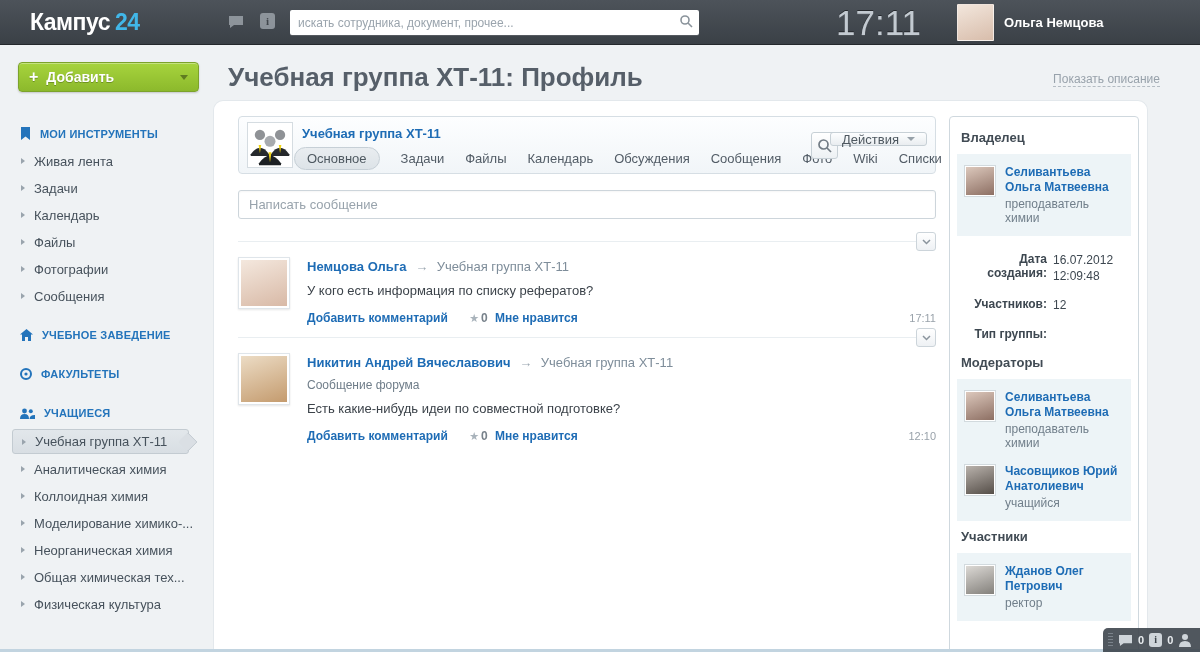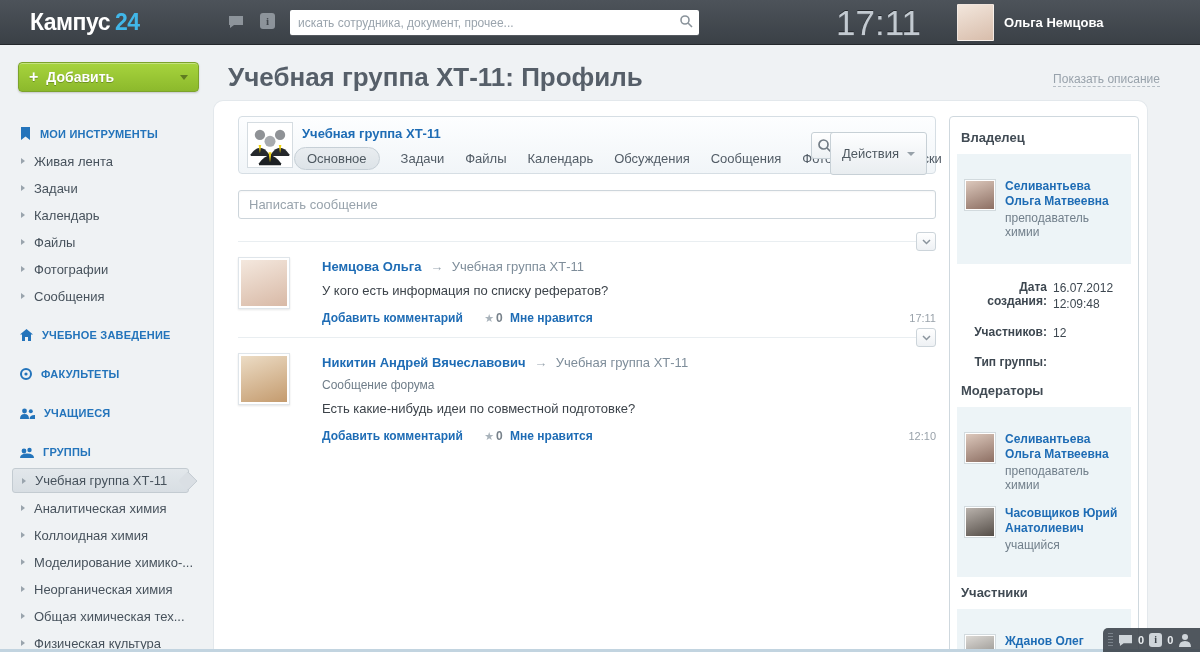--- a/index.html
+++ b/index.html
@@ -71,59 +71,59 @@
     border:1px solid #d5dce1; }
   .gname { position:absolute; left:63px; top:9px; color:#1e6cb5; font-weight:bold; font-size:13px; cursor:pointer; }
   .gtabs { position:absolute; left:55px; top:30px; display:flex; align-items:center; gap:21px;
     font-size:13px; color:#525c66; }
   .gtab { cursor:pointer; }
   .gtab.sel { background:linear-gradient(#e9edf0,#dde3e8); border:1px solid #c6cfd6; border-radius:12px;
     padding:3px 12px; color:#4e5860; }
   .gsearch { position:absolute; right:97px; top:15px; width:27px; height:27px; cursor:pointer;
     background:linear-gradient(#fff,#edf1f4); border:1px solid #c7d0d6; border-radius:3px;
     display:flex; align-items:center; justify-content:center; }
-  .gactions { position:absolute; right:8px; top:15px; height:43px; padding:0 11px; cursor:pointer;
+  .gactions { position:absolute; right:8px; top:15px; height:14px; padding:0 11px; cursor:pointer;
     background:linear-gradient(#fdfeff,#e9edf0); border:1px solid #c7d0d6; border-radius:3px;
     display:flex; align-items:center; gap:8px; color:#4e5860; font-size:13px; }
   .gactions .caret { width:0; height:0; border-left:4px solid transparent; border-right:4px solid transparent;
     border-top:4px solid #97a1a9; }
   .composer { margin-top:16px; height:29px; border:1px solid #cdd5db; border-radius:3px;
     box-shadow:inset 0 1px 2px rgba(0,0,0,.04); }
   .composer input { width:100%; height:27px; border:none; outline:none; padding:0 10px; font-size:13px;
     font-family:inherit; color:#555; background:transparent; }
   .composer input::placeholder { color:#98a3ac; }
   .posts { margin-top:22px; }
   .post { position:relative; border-top:1px solid #e9eef1; padding:15px 0 12px; }
   .pmenu { position:absolute; right:0; top:-10px; width:20px; height:19px; cursor:pointer;
     background:linear-gradient(#fff,#eef1f4); border:1px solid #ccd4da; border-radius:3px;
     display:flex; align-items:center; justify-content:center; }
   .prow { display:flex; }
   .pav { width:52px; height:52px; flex:0 0 auto; background:#fff; border:1px solid #dfe5ea; padding:2px;
     box-shadow:0 1px 2px rgba(0,0,0,.1); }
   .pav .img { width:100%; height:100%; }
-  .pbody { margin-left:32px; flex:1; position:relative; }
+  .pbody { margin-left:17px; flex:1; position:relative; }
   .phead { font-size:13px; margin-top:2px; }
   .pname { color:#1e6cb5; font-weight:bold; cursor:pointer; }
   .parrow { color:#9aa6b0; margin:0 5px; }
   .ptarget { color:#7e8d9a; }
   .pkind { color:#6f7d89; font-size:12px; margin-top:8px; }
   .ptitle { color:#1e6cb5; font-weight:bold; font-size:13px; margin-top:9px; cursor:pointer; }
   .ptext { color:#3c434a; font-size:13px; margin-top:9px; }
   .pfoot { margin-top:13px; font-size:12px; }
   .pfoot .cm { color:#1e6cb5; font-weight:bold; cursor:pointer; }
   .pfoot .star { color:#a9b3bb; margin-left:18px; font-size:11px; cursor:pointer; }
   .pfoot .cnt { color:#78828b; font-weight:bold; margin-left:2px; }
   .pfoot .like { color:#1e6cb5; font-weight:bold; margin-left:4px; cursor:pointer; }
   .ptime { position:absolute; right:0; bottom:1px; color:#99a2aa; font-size:11px; }
 
   
   .icard { position:absolute; left:735px; top:15px; width:190px; height:620px; background:#fff;
     border:1px solid #cfd8de; border-radius:4px; padding:9px 11px; }
   .ihead { font-size:13px; font-weight:bold; color:#414b54; margin:4px 0 9px; }
-  .mblock { background:#edf4f7; padding:18px 0; margin:0 -4px; }
+  .mblock { background:#edf4f7; padding:4px 0; margin:0 -4px; }
   .mrow { display:flex; padding:7px 7px; cursor:default; }
   .mav { width:32px; height:32px; flex:0 0 auto; background:#fff; border:1px solid #d2dade; padding:1px; }
   .mav .img { width:100%; height:100%; }
   .minfo { margin-left:9px; }
   .mname { color:#1e6cb5; font-weight:bold; font-size:12px; line-height:1.25; cursor:pointer; }
   .mrole { color:#707e8a; font-size:12px; margin-top:2px; }
   .fields { margin:16px 0 14px; }
   .frow { display:flex; font-size:12px; margin-bottom:13px; }
   .flabel { width:86px; flex:0 0 auto; text-align:right; font-weight:bold; color:#3d4750; }
   .fvalue { margin-left:6px; color:#3d4750; line-height:1.35; }
@@ -212,28 +212,20 @@
     </div>
     <div class="shead">
       <svg width="15" height="11" viewBox="0 0 15 11">
           <circle cx="4.5" cy="3" r="2.4" fill="#2374bb"></circle>
           <path d="M0 11q0-5 4.5-5T9 11z" fill="#2374bb"></path>
           <circle cx="10.8" cy="3.2" r="2" fill="#2374bb"></circle>
           <path d="M9.5 11q.3-4.2 5.5-4v4z" fill="#2374bb"></path>
         </svg>
       <span>УЧАЩИЕСЯ</span>
     </div>
-    <div class="shead">
-      <svg width="14" height="11" viewBox="0 0 14 11">
-          <circle cx="4" cy="4" r="2.4" fill="#2374bb"></circle>
-          <circle cx="9.5" cy="3" r="2.2" fill="#2374bb"></circle>
-          <path d="M0 11q0-4.6 7-4.6T14 11z" fill="#2374bb"></path>
-        </svg>
-      <span>ГРУППЫ</span>
-    </div>
     <div class="sitem sel"><span class="tri"></span><span>Учебная группа ХТ-11</span></div>
     <div class="sitem"><span class="tri"></span><span>Аналитическая химия</span></div>
     <div class="sitem"><span class="tri"></span><span>Коллоидная химия</span></div>
     <div class="sitem"><span class="tri"></span><span>Моделирование химико-...</span></div>
     <div class="sitem"><span class="tri"></span><span>Неорганическая химия</span></div>
     <div class="sitem"><span class="tri"></span><span>Общая химическая тех...</span></div>
     <div class="sitem"><span class="tri"></span><span>Физическая культура</span></div>
   </div>
 </div>
 

